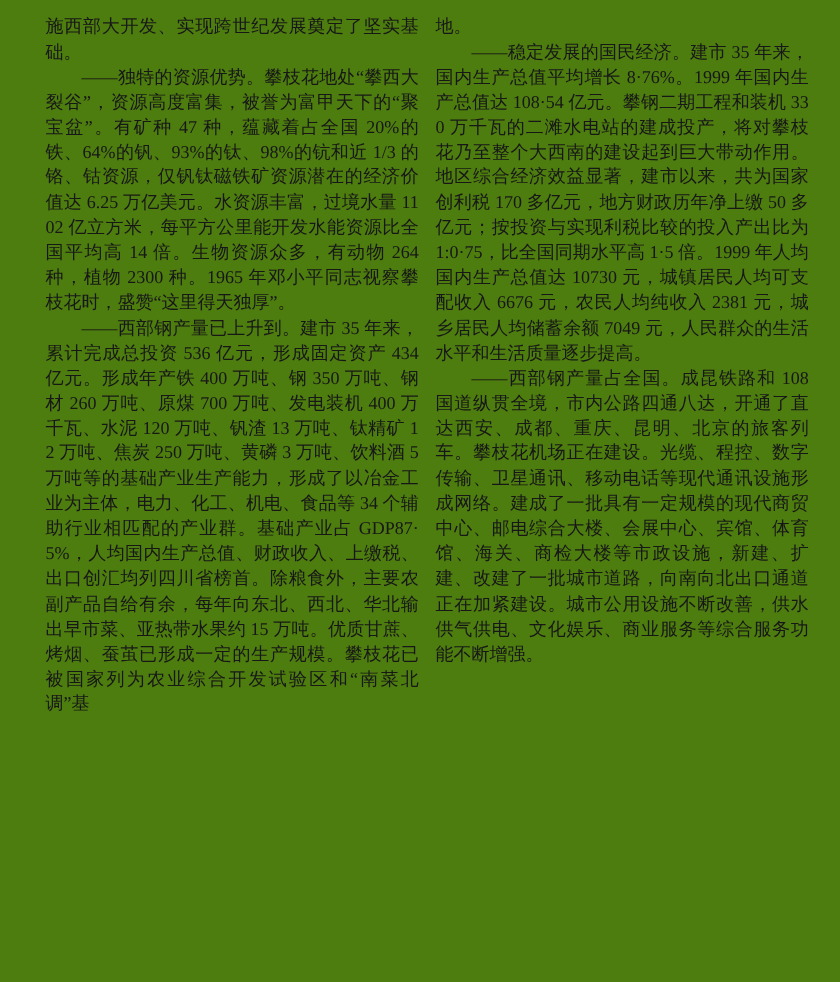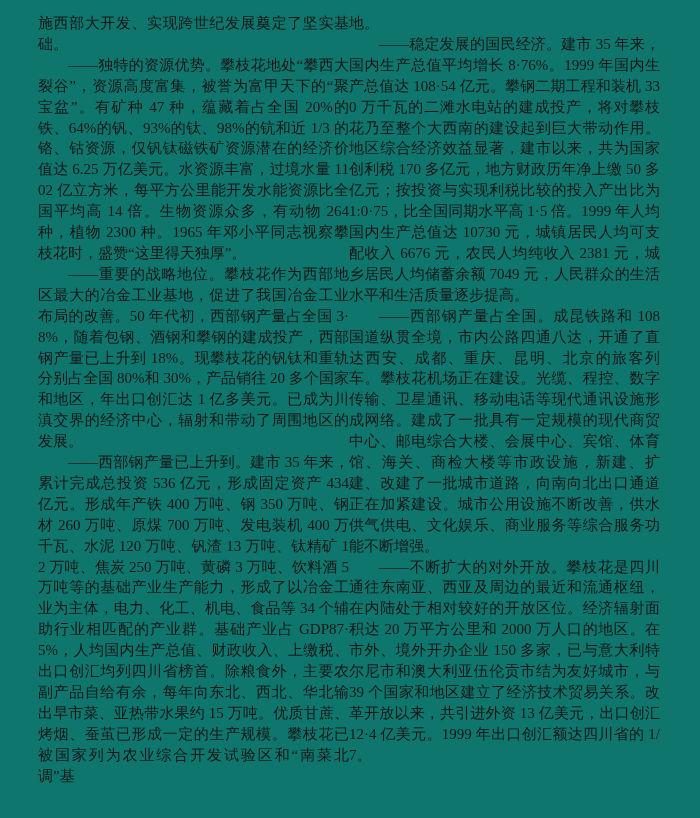--- a/index.html
+++ b/index.html
@@ -5,23 +5,24 @@
   html, body {
     margin: 0;
     padding: 0;
     background: #ffffff;
   }
   .page {
     position: relative;
     box-sizing: border-box;
     width: 700px;
     height: 818px;
-    background: #0f766e;
+    background: #4d7c0f;
     padding: 13px 16px 0 38px;
     display: flex;
+    gap: 14px;
     overflow: hidden;
     font-family: "Liberation Serif", "DejaVu Serif", serif;
     color: #171717;
   }
   .column {
     width: 311px;
     flex: 0 0 311px;
   }
   p.para {
     margin: 0;
@@ -39,22 +40,20 @@
     font-weight: 400;
   }
 </style>
 </head>
 <body>
 
 <div class="page">
   <div class="column">
       <p class="para cont">施西部大开发、实现跨世纪发展奠定了坚实基础。</p>
       <p class="para"><b>——独特的资源优势。</b>攀枝花地处“攀西大裂谷”，资源高度富集，被誉为富甲天下的“聚宝盆”。有矿种 47 种，蕴藏着占全国 20%的铁、64%的钒、93%的钛、98%的钪和近 1/3 的铬、钴资源，仅钒钛磁铁矿资源潜在的经济价值达 6.25 万亿美元。水资源丰富，过境水量 1102 亿立方米，每平方公里能开发水能资源比全国平均高 14 倍。生物资源众多，有动物 264 种，植物 2300 种。1965 年邓小平同志视察攀枝花时，盛赞“这里得天独厚”。</p>
-      <p class="para"><b>——重要的战略地位。</b>攀枝花作为西部地区最大的冶金工业基地，促进了我国冶金工业布局的改善。50 年代初，西部钢产量占全国 3·8%，随着包钢、酒钢和攀钢的建成投产，西部钢产量已上升到 18%。现攀枝花的钒钛和重轨分别占全国 80%和 30%，产品销往 20 多个国家和地区，年出口创汇达 1 亿多美元。已成为川滇交界的经济中心，辐射和带动了周围地区的发展。</p>
       <p class="para"><b>——西部钢产量已上升到。</b>建市 35 年来，累计完成总投资 536 亿元，形成固定资产 434 亿元。形成年产铁 400 万吨、钢 350 万吨、钢材 260 万吨、原煤 700 万吨、发电装机 400 万千瓦、水泥 120 万吨、钒渣 13 万吨、钛精矿 12 万吨、焦炭 250 万吨、黄磷 3 万吨、饮料酒 5 万吨等的基础产业生产能力，形成了以冶金工业为主体，电力、化工、机电、食品等 34 个辅助行业相匹配的产业群。基础产业占 GDP87·5%，人均国内生产总值、财政收入、上缴税、出口创汇均列四川省榜首。除粮食外，主要农副产品自给有余，每年向东北、西北、华北输出早市菜、亚热带水果约 15 万吨。优质甘蔗、烤烟、蚕茧已形成一定的生产规模。攀枝花已被国家列为农业综合开发试验区和“南菜北调”基</p>
     </div>
   <div class="column">
       <p class="para cont">地。</p>
       <p class="para"><b>——稳定发展的国民经济。</b>建市 35 年来，国内生产总值平均增长 8·76%。1999 年国内生产总值达 108·54 亿元。攀钢二期工程和装机 330 万千瓦的二滩水电站的建成投产，将对攀枝花乃至整个大西南的建设起到巨大带动作用。地区综合经济效益显著，建市以来，共为国家创利税 170 多亿元，地方财政历年净上缴 50 多亿元；按投资与实现利税比较的投入产出比为 1:0·75，比全国同期水平高 1·5 倍。1999 年人均国内生产总值达 10730 元，城镇居民人均可支配收入 6676 元，农民人均纯收入 2381 元，城乡居民人均储蓄余额 7049 元，人民群众的生活水平和生活质量逐步提高。</p>
       <p class="para"><b>——西部钢产量占全国。</b>成昆铁路和 108 国道纵贯全境，市内公路四通八达，开通了直达西安、成都、重庆、昆明、北京的旅客列车。攀枝花机场正在建设。光缆、程控、数字传输、卫星通讯、移动电话等现代通讯设施形成网络。建成了一批具有一定规模的现代商贸中心、邮电综合大楼、会展中心、宾馆、体育馆、海关、商检大楼等市政设施，新建、扩建、改建了一批城市道路，向南向北出口通道正在加紧建设。城市公用设施不断改善，供水供气供电、文化娱乐、商业服务等综合服务功能不断增强。</p>
-      <p class="para"><b>——不断扩大的对外开放。</b>攀枝花是四川通往东南亚、西亚及周边的最近和流通枢纽，在内陆处于相对较好的开放区位。经济辐射面积达 20 万平方公里和 2000 万人口的地区。在市外、境外开办企业 150 多家，已与意大利特尔尼市和澳大利亚伍伦贡市结为友好城市，与 39 个国家和地区建立了经济技术贸易关系。改革开放以来，共引进外资 13 亿美元，出口创汇 12·4 亿美元。1999 年出口创汇额达四川省的 1/7。</p>
     </div>
 </div>
 
 </body></html>

